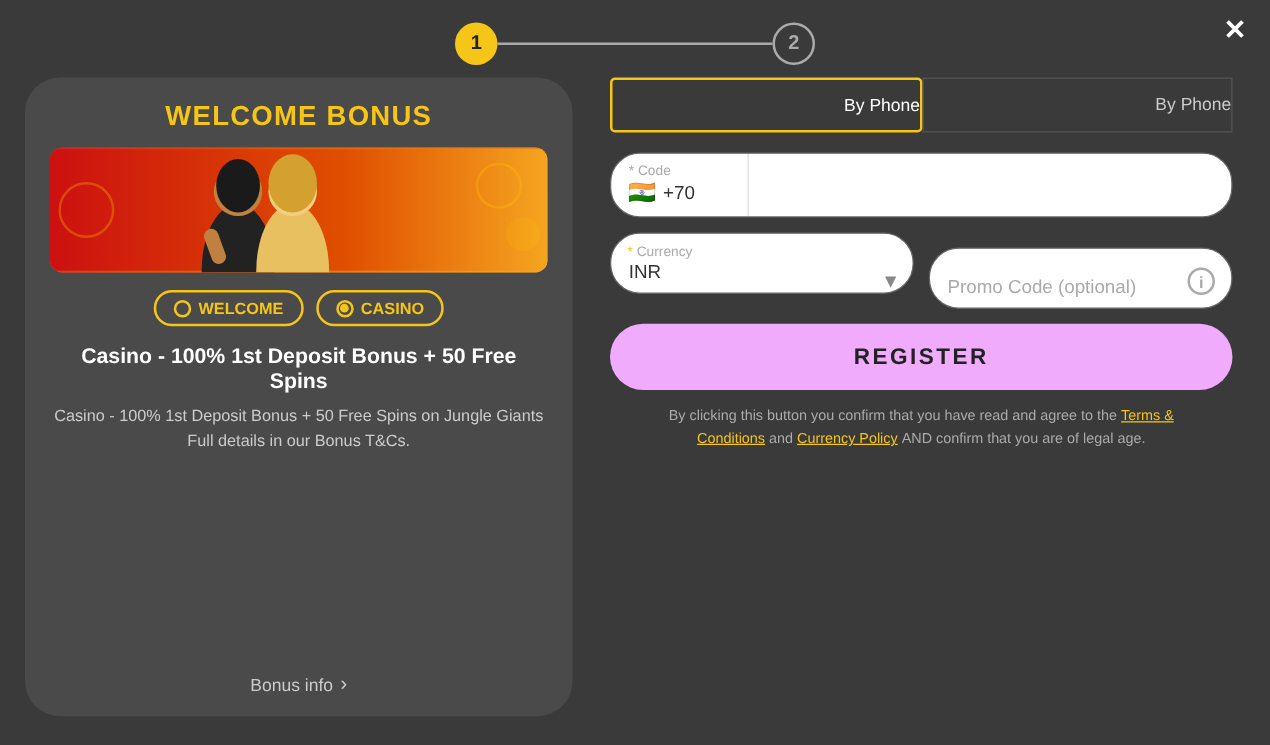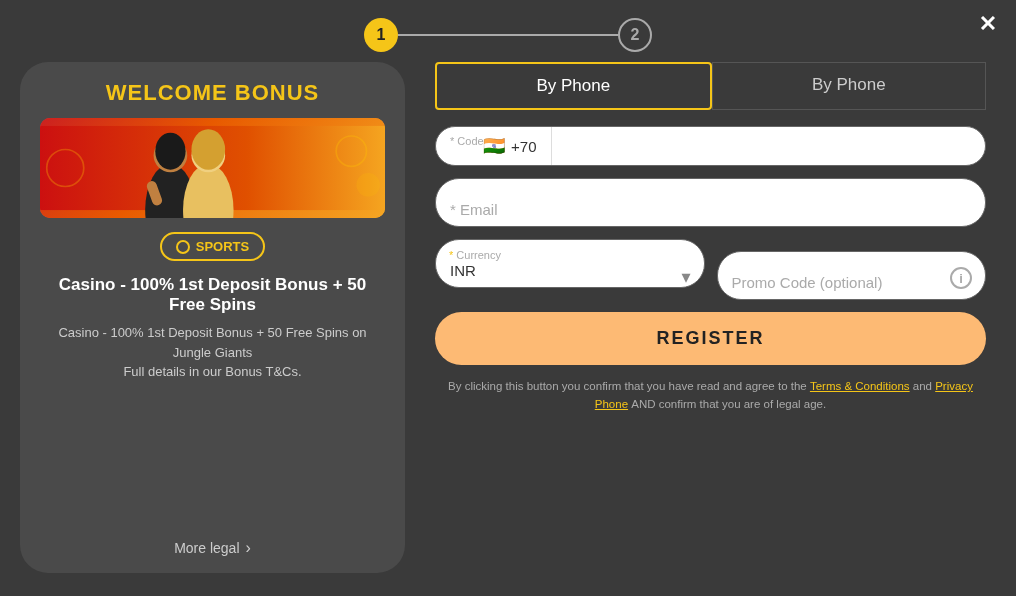--- a/index.html
+++ b/index.html
@@ -67,21 +67,21 @@
     .main-content {
       display: flex;
       flex-direction: row;
       padding: 0 20px 10px 20px;
       gap: 20px;
       height: calc(596px - 75px);
     }
 
     
     .left-panel {
-      width: 385px;
+      width: 438px;
       background: #4a4a4a;
       border-radius: 28px;
       padding: 18px 20px 16px 20px;
       display: flex;
       flex-direction: column;
       align-items: center;
       flex-shrink: 0;
     }
 
     .welcome-bonus-title {
@@ -191,22 +191,22 @@
 
     
     .reg-tabs {
       display: flex;
       gap: 0;
       margin-bottom: 16px;
     }
     .reg-tab {
       flex: 1;
       padding: 12px 0;
-      text-align: center;
-      font-size: 17px;
+      text-align: right;
+      font-size: 14px;
       font-weight: 500;
       cursor: pointer;
       border: 1px solid #555;
       color: #ccc;
       background: transparent;
     }
     .reg-tab.active {
       border: 2px solid #f5c518;
       color: #fff;
       background: transparent;
@@ -311,21 +311,21 @@
       align-items: center;
       justify-content: center;
       font-size: 13px;
       font-weight: bold;
       pointer-events: none;
     }
 
     .register-btn {
       width: 100%;
       padding: 16px;
-      background: #fdba74;
+      background: #f0abfc;
       border: none;
       border-radius: 30px;
       font-size: 18px;
       font-weight: bold;
       letter-spacing: 2px;
       color: #222;
       cursor: pointer;
       margin-bottom: 12px;
       text-transform: uppercase;
     }
@@ -345,20 +345,21 @@
     .phone-combo {
       display: flex;
       border: 1px solid #666;
       border-radius: 24px;
       background: #fff;
       overflow: hidden;
       margin-bottom: 12px;
     }
     .phone-code-section {
       display: flex;
+      flex-direction: column;
       padding: 8px 14px 8px 14px;
       border-right: 1px solid #ddd;
       min-width: 110px;
     }
     .phone-code-label {
       font-size: 11px;
       color: #aaa;
     }
     .phone-code-val {
       display: flex;
@@ -433,35 +434,39 @@
         <ellipse cx="155" cy="30" rx="18" ry="22" fill="#1a1a1a"></ellipse>
         <ellipse cx="200" cy="28" rx="20" ry="24" fill="#d4a030"></ellipse>
 
         <rect x="130" y="65" width="12" height="30" rx="6" fill="#c08040" transform="rotate(-20,136,80)"></rect>
       </svg>
     </div>
 
     <div class="offer-tabs">
       <div class="offer-tab">
         <div class="tab-radio"></div>
-        <span>SPORTS</span>
+        <span>WELCOME</span>
+      </div>
+      <div class="offer-tab selected">
+        <div class="tab-radio"></div>
+        <span>CASINO</span>
       </div>
     </div>
 
     <div class="bonus-title">
       <span>Casino - 100% 1st Deposit Bonus + 50 Free Spins</span>
     </div>
 
     <div class="bonus-description">
       Casino - 100% 1st Deposit Bonus + 50 Free Spins on Jungle Giants<br>
       Full details in our Bonus T&amp;Cs.
     </div>
 
     <div class="more-info-link">
-      <span>More legal</span>
+      <span>Bonus info</span>
       <span class="arrow-right">›</span>
     </div>
   </div>
 
   <div class="right-panel">
 
     <div class="reg-tabs">
       <div class="reg-tab active">
         <span>By Phone</span>
       </div>
@@ -474,25 +479,20 @@
     <div class="phone-combo">
       <div class="phone-code-section">
         <span class="phone-code-label">* Code</span>
         <div class="phone-code-val">
           <span class="flag-emoji">🇮🇳</span>
           <span>+70</span>
         </div>
       </div>
     </div>
 
-    <div class="form-row" style="margin-bottom:12px;">
-      <div class="input-group full" style="position:relative;">
-        <input class="form-input" type="email" placeholder="* Email" style="border-radius: 24px;">
-      </div>
-    </div>
 
     <div class="form-row">
       <div class="currency-group">
         <span class="input-label">
           <span class="required">*</span> Currency
         </span>
         <select class="currency-select">
           <option value="INR">INR</option>
           <option value="USD">USD</option>
           <option value="EUR">EUR</option>
@@ -503,16 +503,16 @@
         <input class="form-input" type="text" placeholder="Promo Code (optional)" style="border-radius: 24px; margin-top: 12px;">
         <div class="info-icon">i</div>
       </div>
     </div>
 
     <button class="register-btn">
       <span>REGISTER</span>
     </button>
 
     <div class="terms-text">
-      By clicking this button you confirm that you have read and agree to the&nbsp;<a href="#">Terms &amp; Conditions</a>&nbsp;and&nbsp;<a href="#">Privacy Phone</a>&nbsp;AND confirm that you are of legal age.
+      By clicking this button you confirm that you have read and agree to the&nbsp;<a href="#">Terms &amp; Conditions</a>&nbsp;and&nbsp;<a href="#">Currency Policy</a>&nbsp;AND confirm that you are of legal age.
     </div>
   </div>
 </div>
 
 </body></html>

